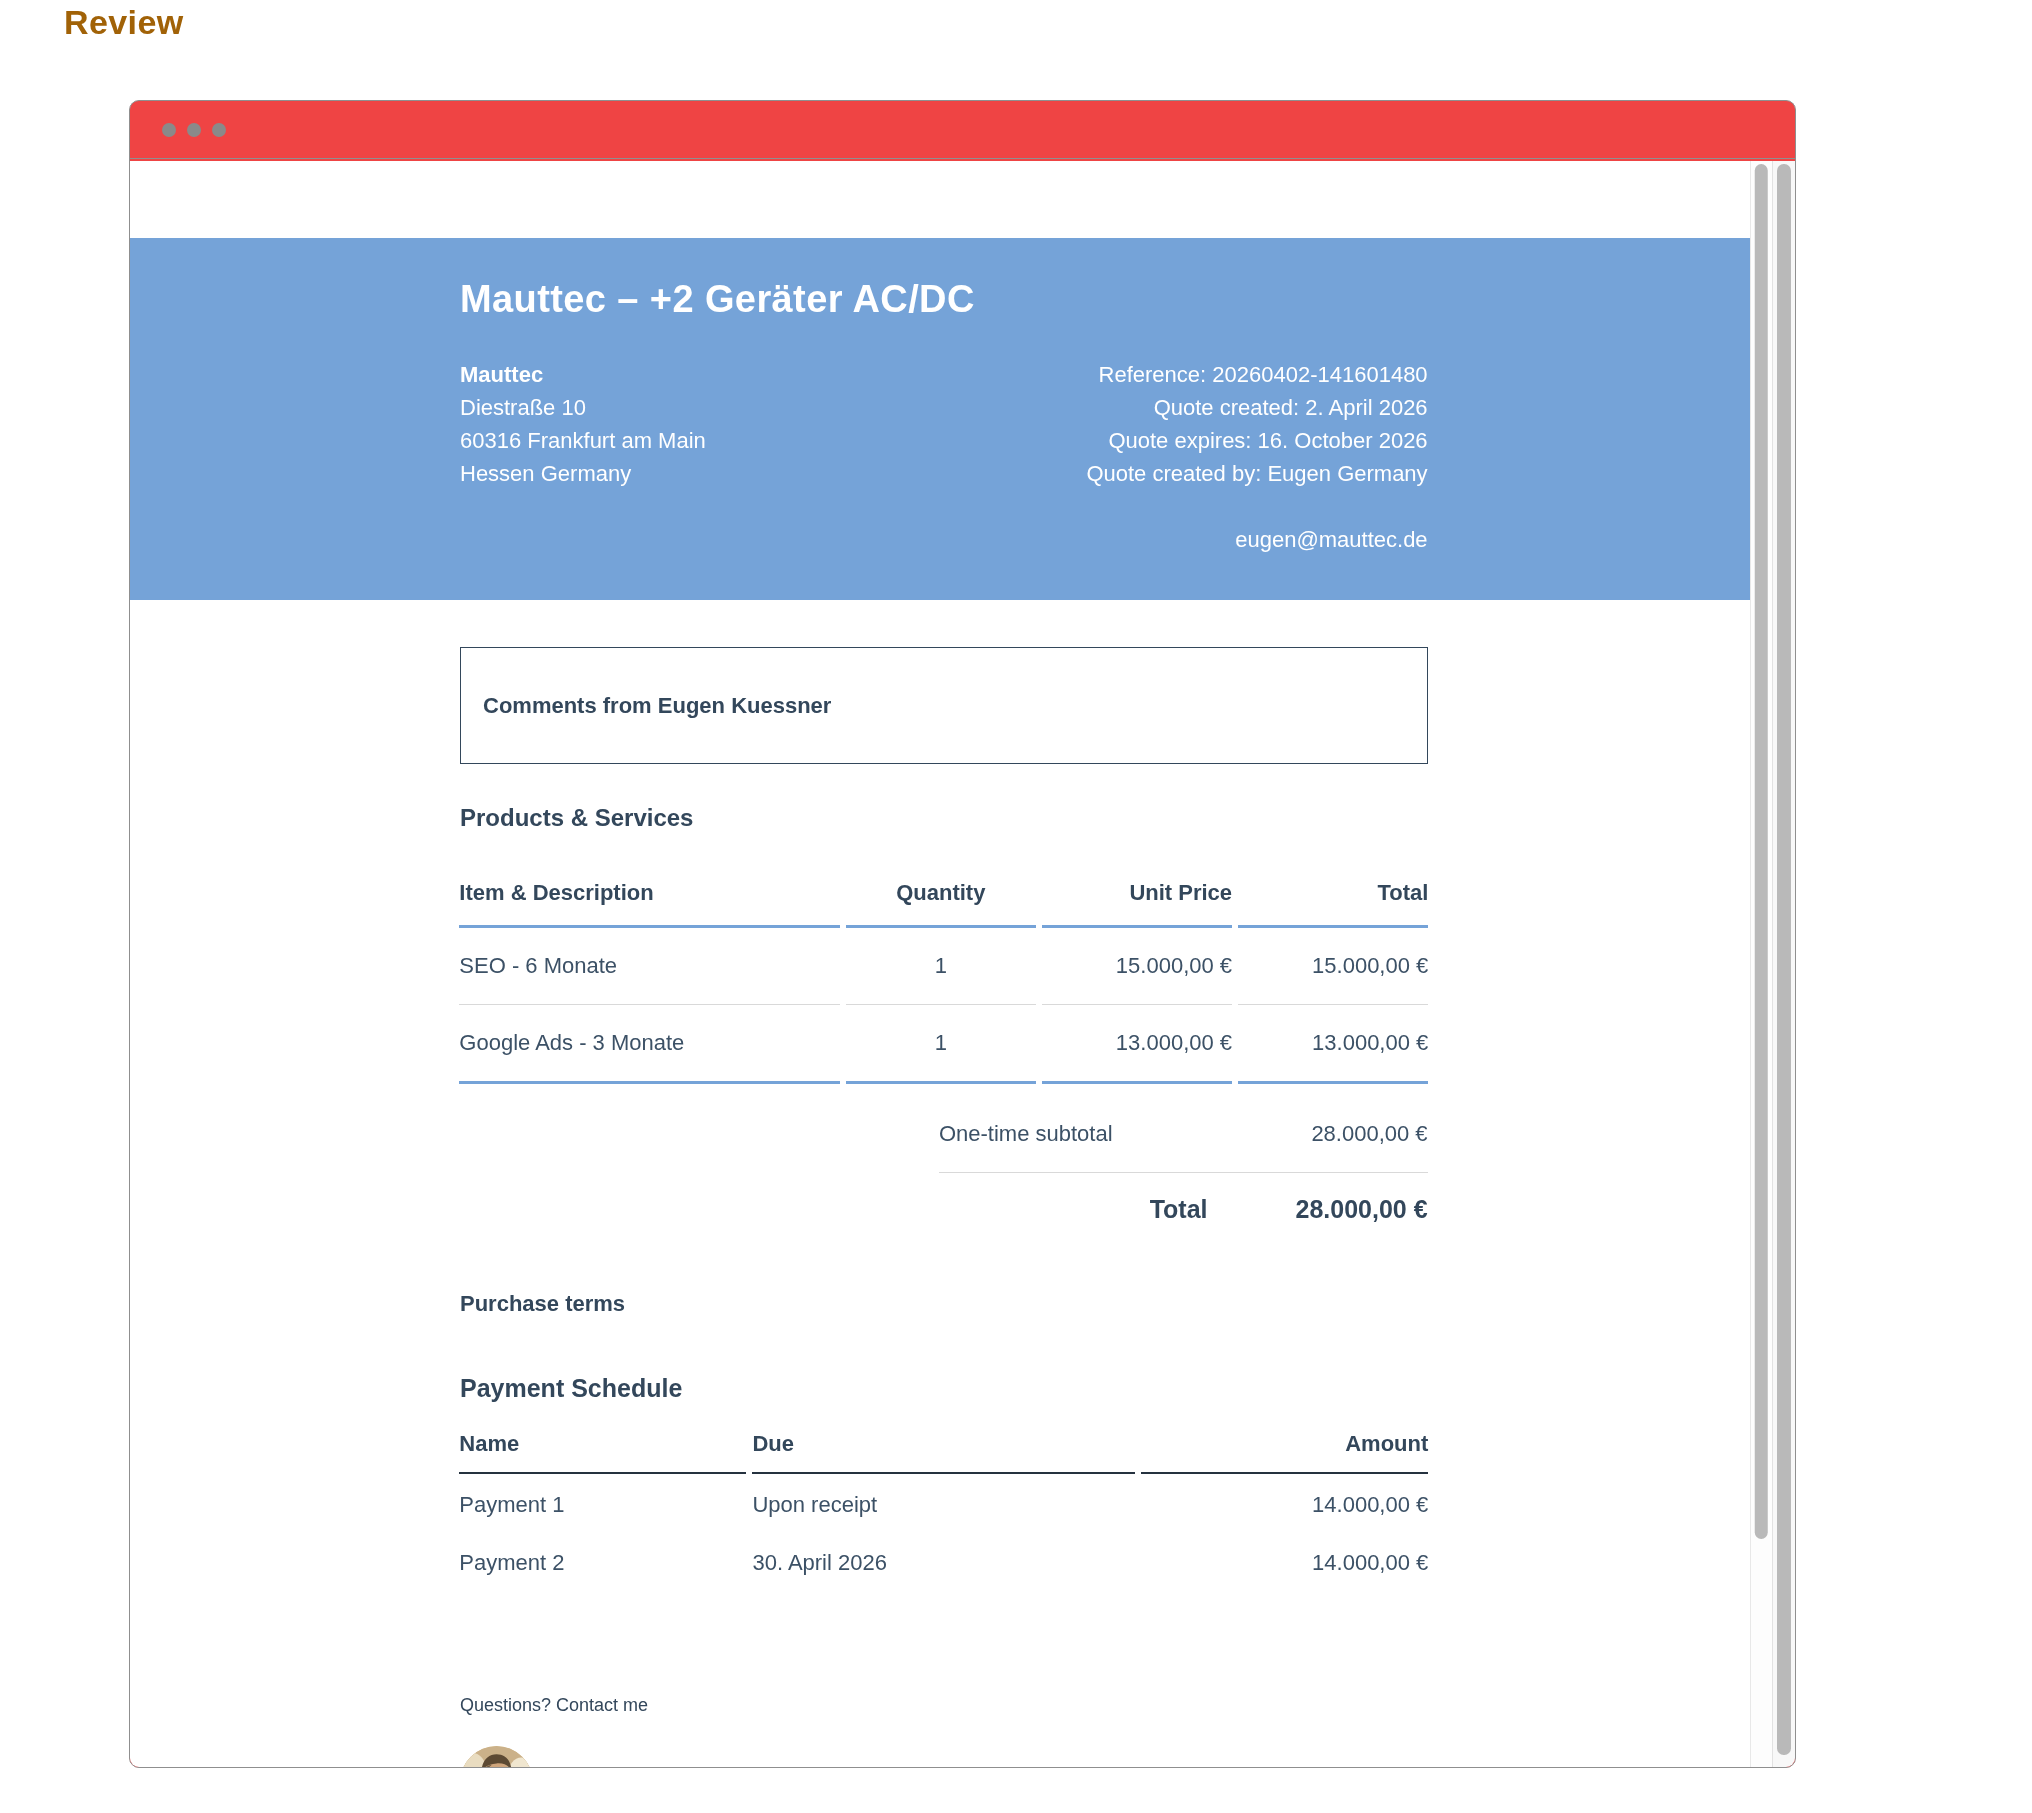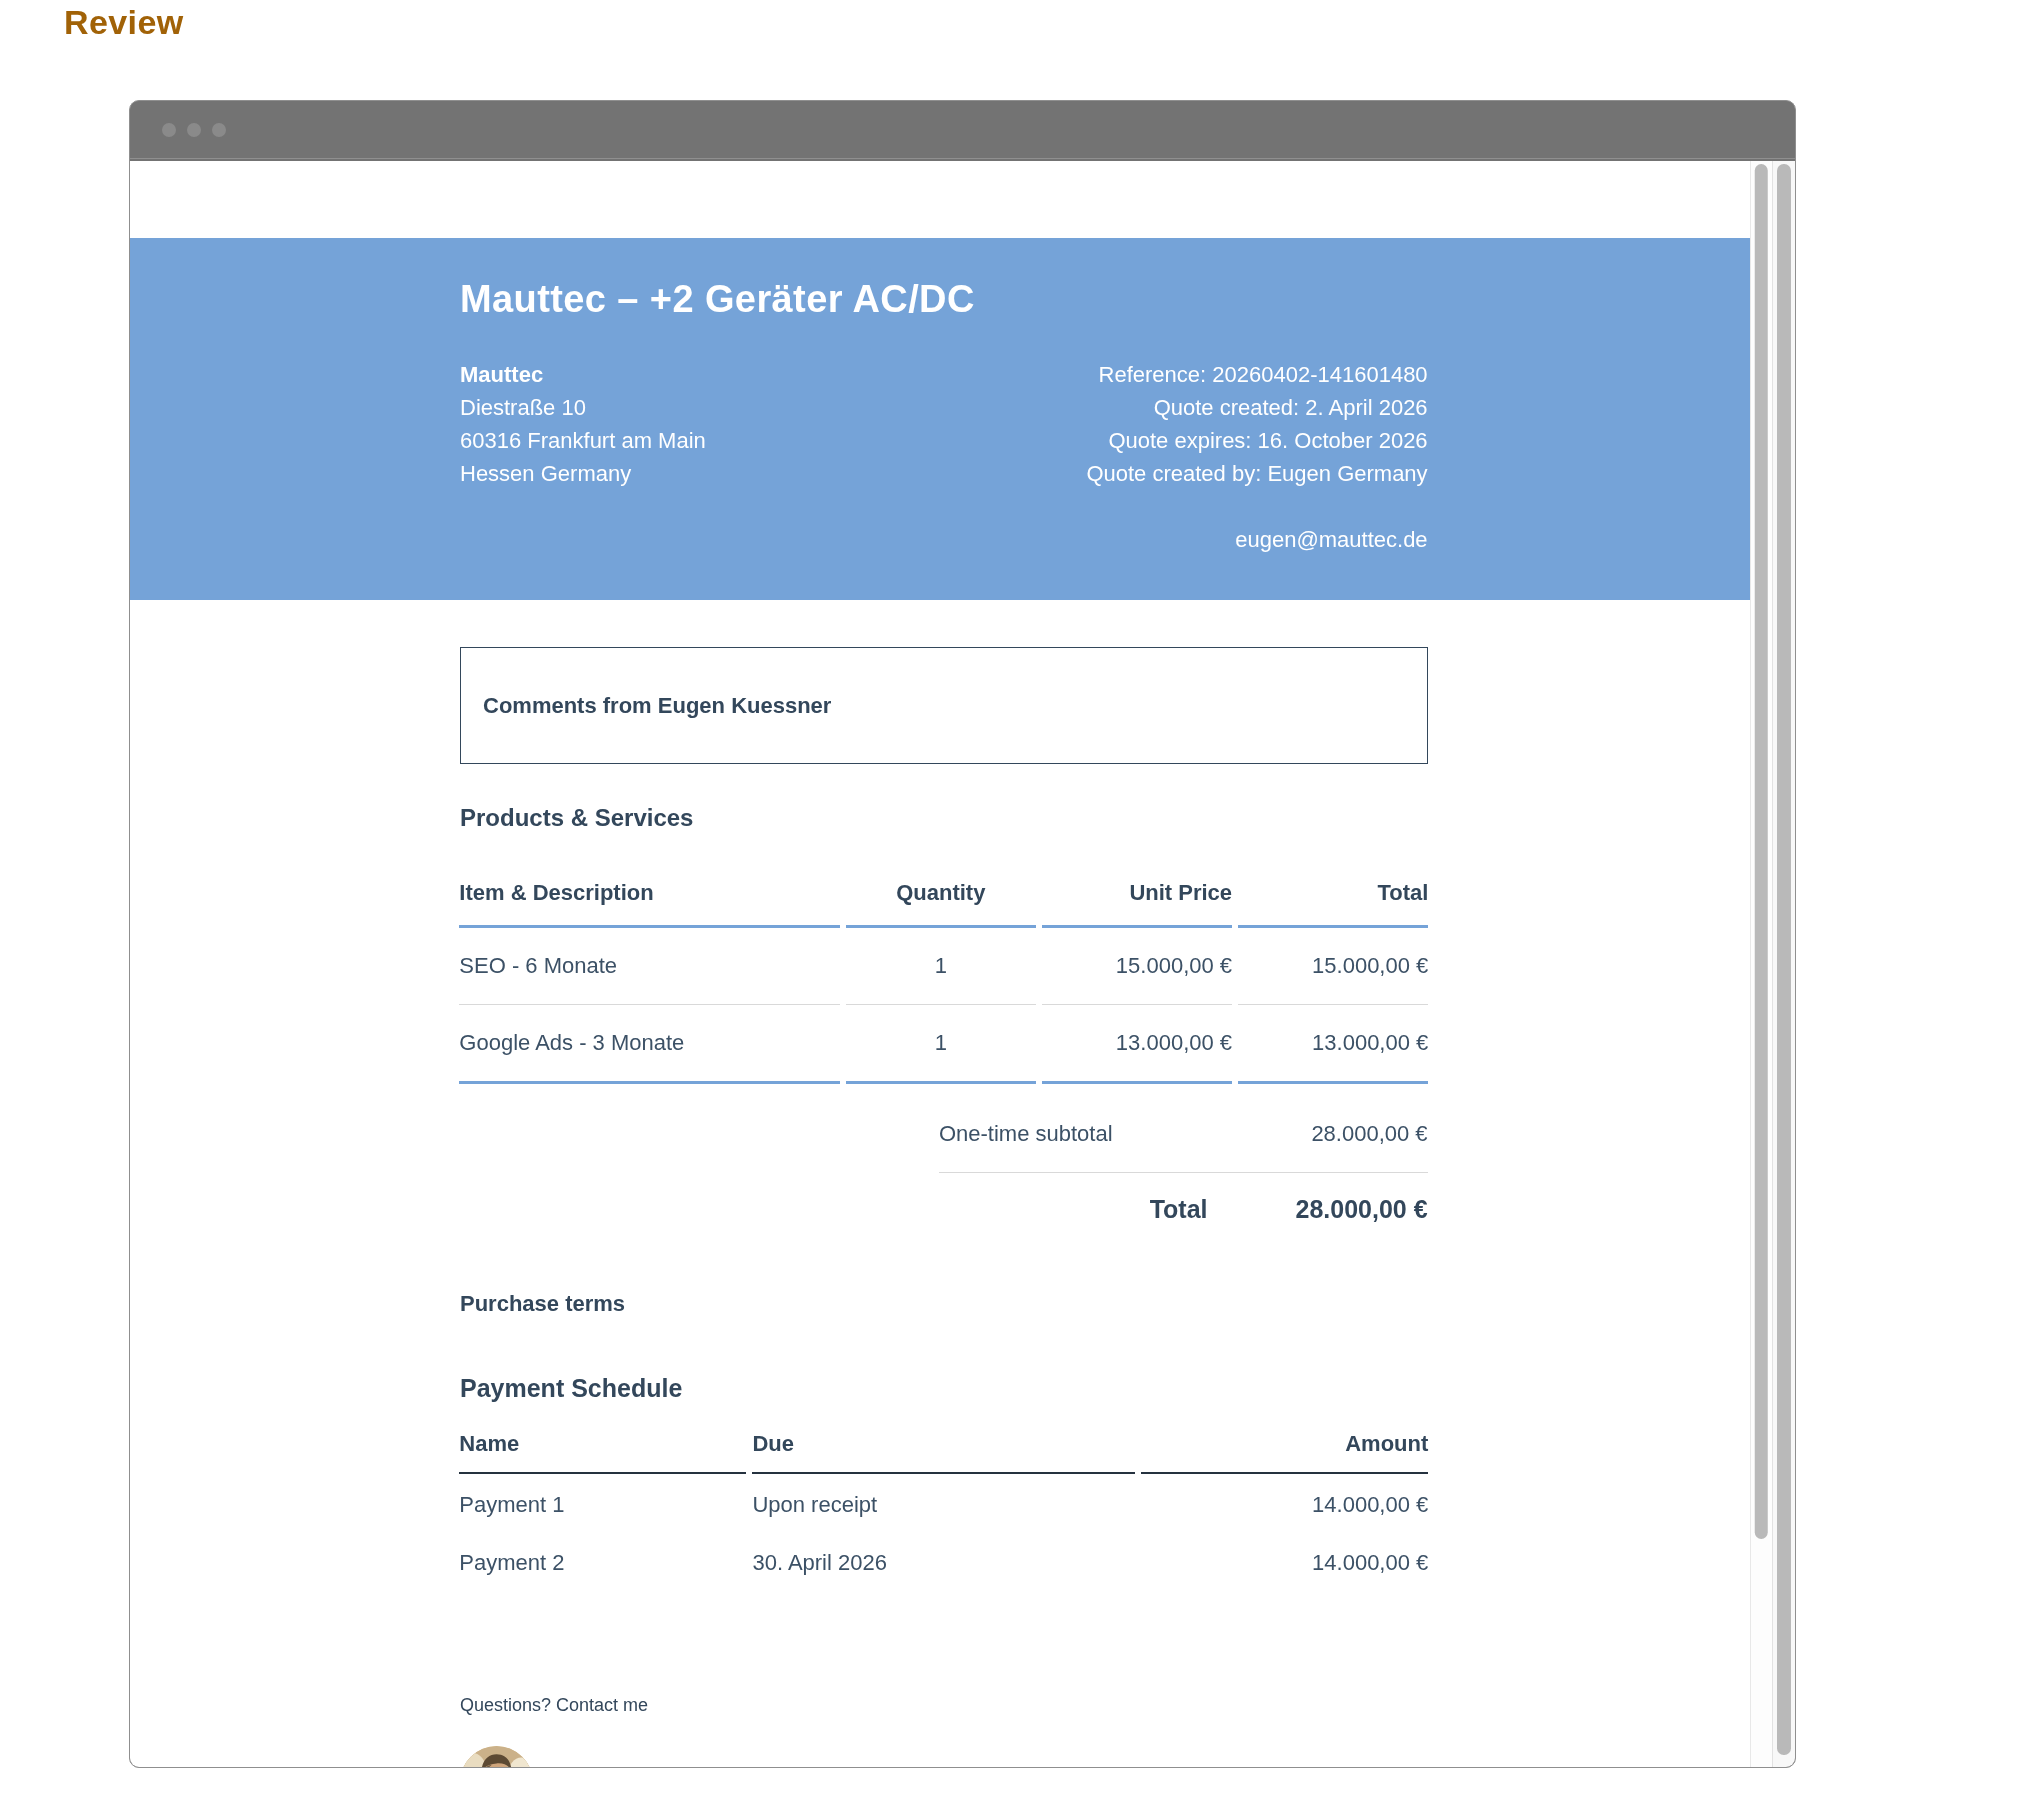--- a/index.html
+++ b/index.html
@@ -4,21 +4,21 @@
 <style>
   * { margin: 0; padding: 0; box-sizing: border-box; }
   html, body { width: 2032px; height: 1813px; background: #ffffff;
     font-family: "Liberation Sans", sans-serif; color: #33475b; }
   body { position: relative; overflow: hidden; }
 
   .review-title { position: absolute; left: 48px; top: 3px;
     font-size: 34px; font-weight: bold; color: #a16207; letter-spacing: 0.4px; margin-left: 16px; }
 
   .frame { position: absolute; left: 129px; top: 100px; width: 1667px; height: 1668px;
-    border: 1.7px solid #8f8f8f; border-radius: 10px; background: #737373; overflow: hidden; }
+    border: 1.7px solid #8f8f8f; border-radius: 10px; background: #ef4444; overflow: hidden; }
 
   .titlebar { height: 58px; border-bottom: 1.7px solid #8f8f8f;
     display: flex; align-items: center; padding-left: 32px; gap: 11px; }
   .dot { width: 14px; height: 14px; border-radius: 50%; background: #8a8a8a; }
 
   .viewport { position: absolute; top: 60px; left: 0; right: 0; bottom: 0; display: flex; }
 
   .doc { flex: 1; background: #fff; overflow: hidden; }
 
   .sb { position: relative; }

